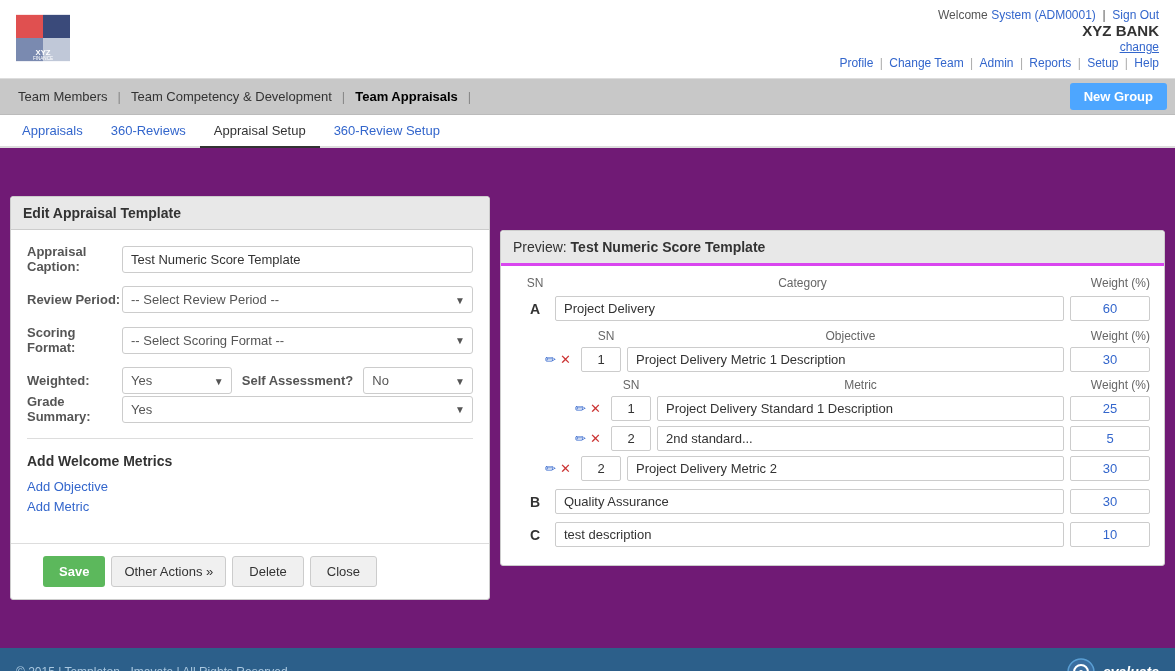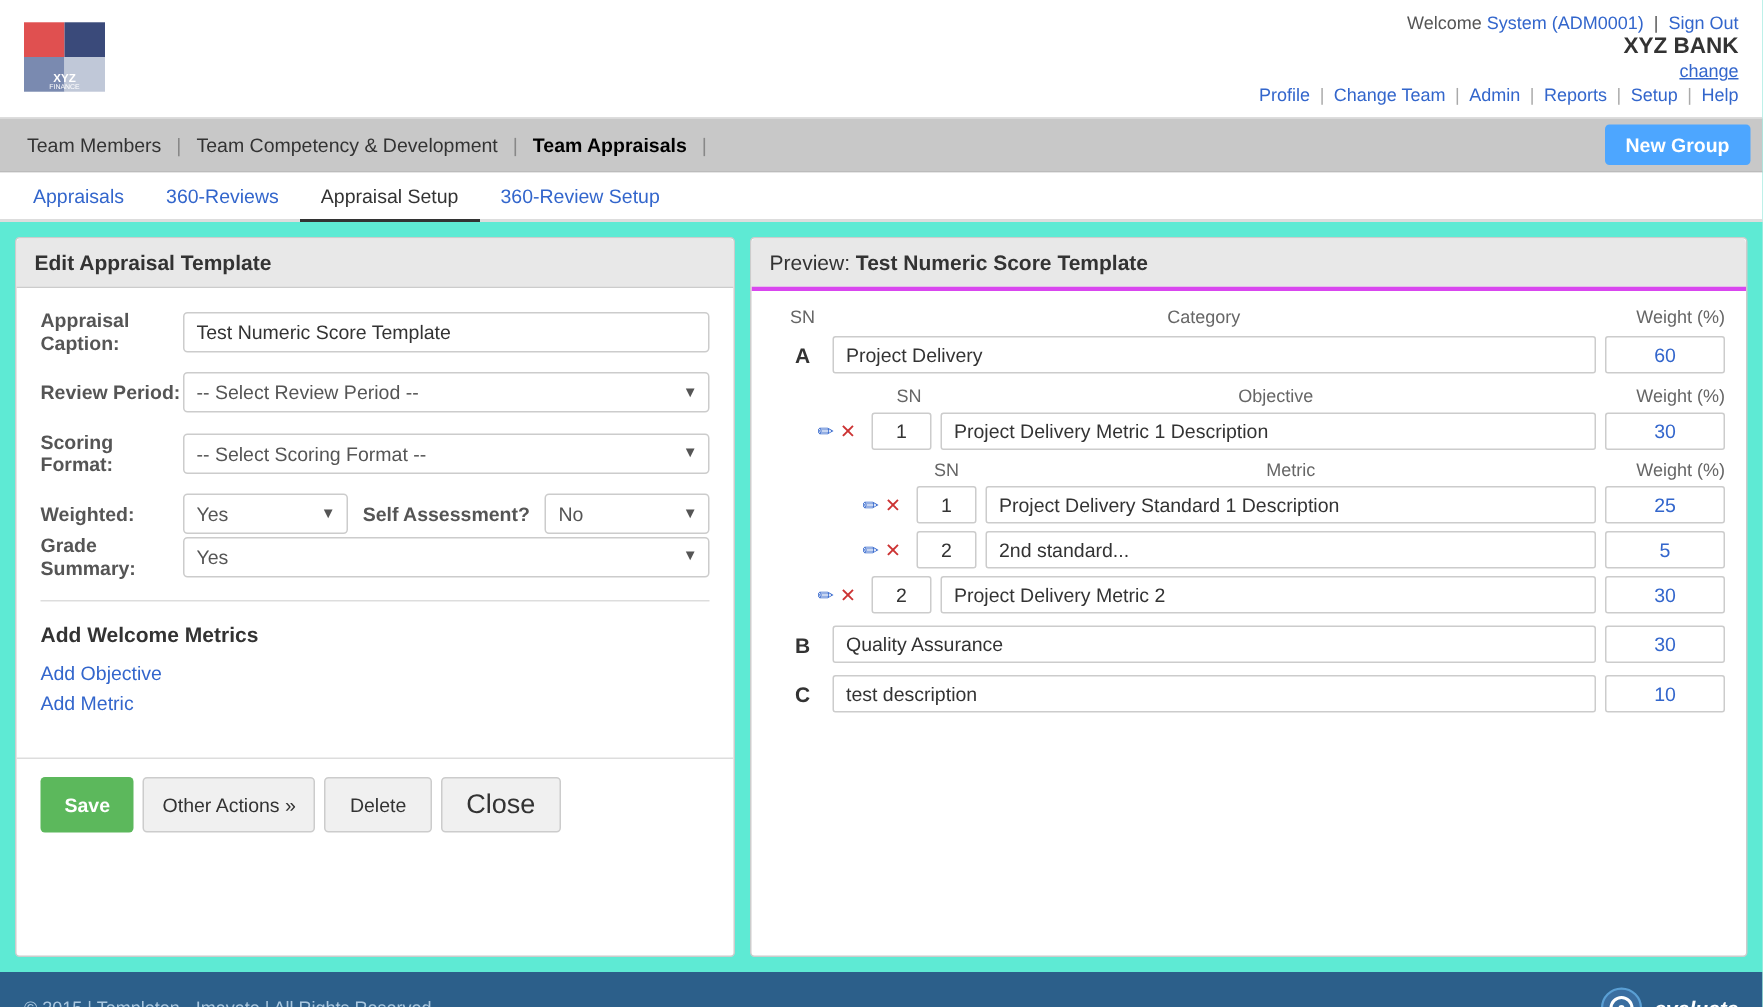--- a/index.html
+++ b/index.html
@@ -80,22 +80,23 @@
       color: #333;
       border-bottom: 2px solid #333;
       font-weight: normal;
     }
 
     
     .main-content {
       display: flex;
       gap: 0;
       padding: 10px;
-      background: #5eead4;
+      background: #701a75;
       min-height: 500px;
+      align-items: center;
     }
 
     
     .left-panel {
       background: white;
       border: 1px solid #ccc;
       border-radius: 3px;
       width: 480px;
       min-width: 480px;
       padding: 0;
@@ -188,21 +189,21 @@
       font-size: 13px;
       display: block;
       margin-bottom: 5px;
       cursor: pointer;
     }
 
     
     .bottom-buttons {
       display: flex;
       gap: 6px;
-      padding: 12px 16px;
+      padding: 12px 32px;
       border-top: 1px solid #ddd;
       margin-top: 10px;
     }
     .btn-save {
       background: #5cb85c;
       color: white;
       border: none;
       padding: 7px 16px;
       border-radius: 3px;
       font-size: 13px;
@@ -226,21 +227,21 @@
       border-radius: 3px;
       font-size: 13px;
       cursor: pointer;
     }
     .btn-close {
       background: #f0f0f0;
       color: #333;
       border: 1px solid #ccc;
       padding: 7px 16px;
       border-radius: 3px;
-      font-size: 18px;
+      font-size: 13px;
       cursor: pointer;
     }
 
     
     .right-panel {
       background: white;
       border: 1px solid #ccc;
       border-radius: 3px;
       flex: 1;
       padding: 0;

